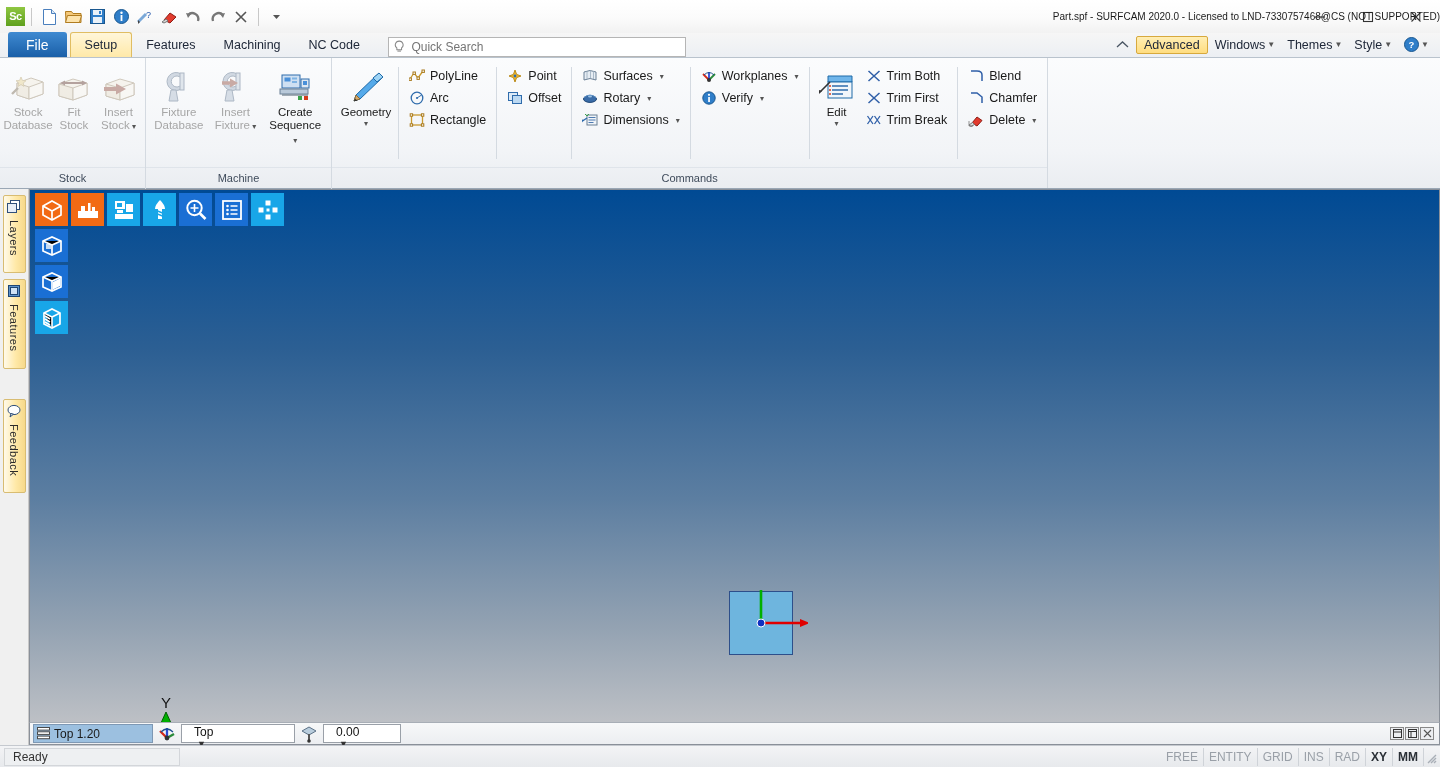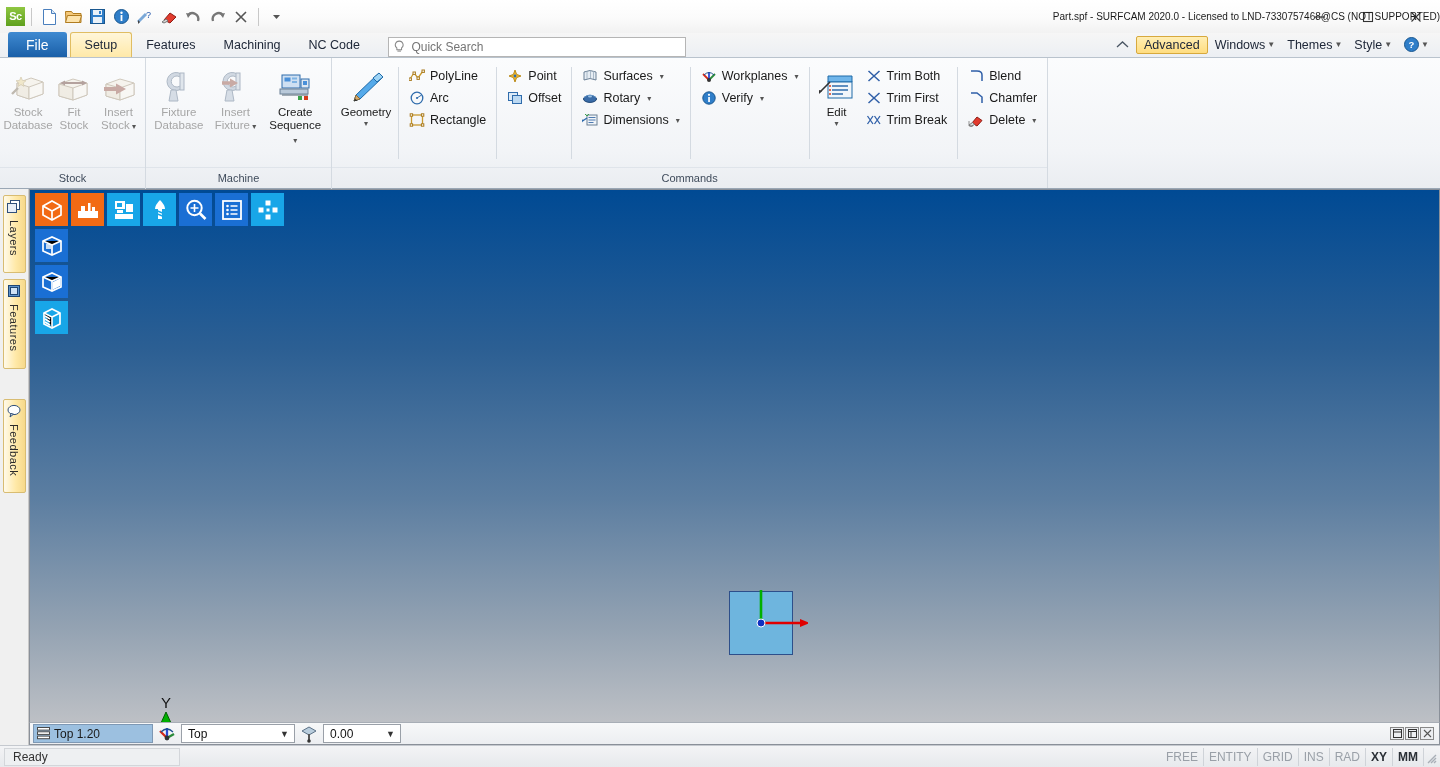--- a/index.html
+++ b/index.html
@@ -148,21 +148,21 @@
     background: linear-gradient(180deg,#f7f8f9 0%,#eceef1 100%);
     border: 1px solid #8a9099; border-top: 1px solid #a8aeb6;
     padding: 0 3px; gap: 4px;
   }
   .layerbox {
     width: 120px; height: 19px; background: #9cc0e0; border: 1px solid #7e98b4;
     display: flex; align-items: center; gap: 4px; padding: 0 3px; font-size: 12px; cursor: default;
   }
   .combo {
     height: 19px; background: #fff; border: 1px solid #9aa0a8;
-    display: flex; align-items: center; padding: 0 2px 0 6px; font-size: 12px; cursor: default;
+    display: flex; align-items: flex-start; padding: 0 2px 0 12px; font-size: 12px; cursor: default; flex-direction: column;
   }
   .combo .cval { flex: 1; color: #111; }
   .combo .arrow { width: 15px; text-align: center; font-size: 9px; color: #333; }
   .vb-icon { width: 20px; display: flex; align-items: center; justify-content: center; }
   .mdi-btns { margin-left: auto; display: flex; gap: 1px; padding-right: 2px; }
   .mdi-b {
     width: 14px; height: 13px; border: 1px solid #888; background: #eceef1;
     display: flex; align-items: center; justify-content: center; cursor: default;
   }
 

